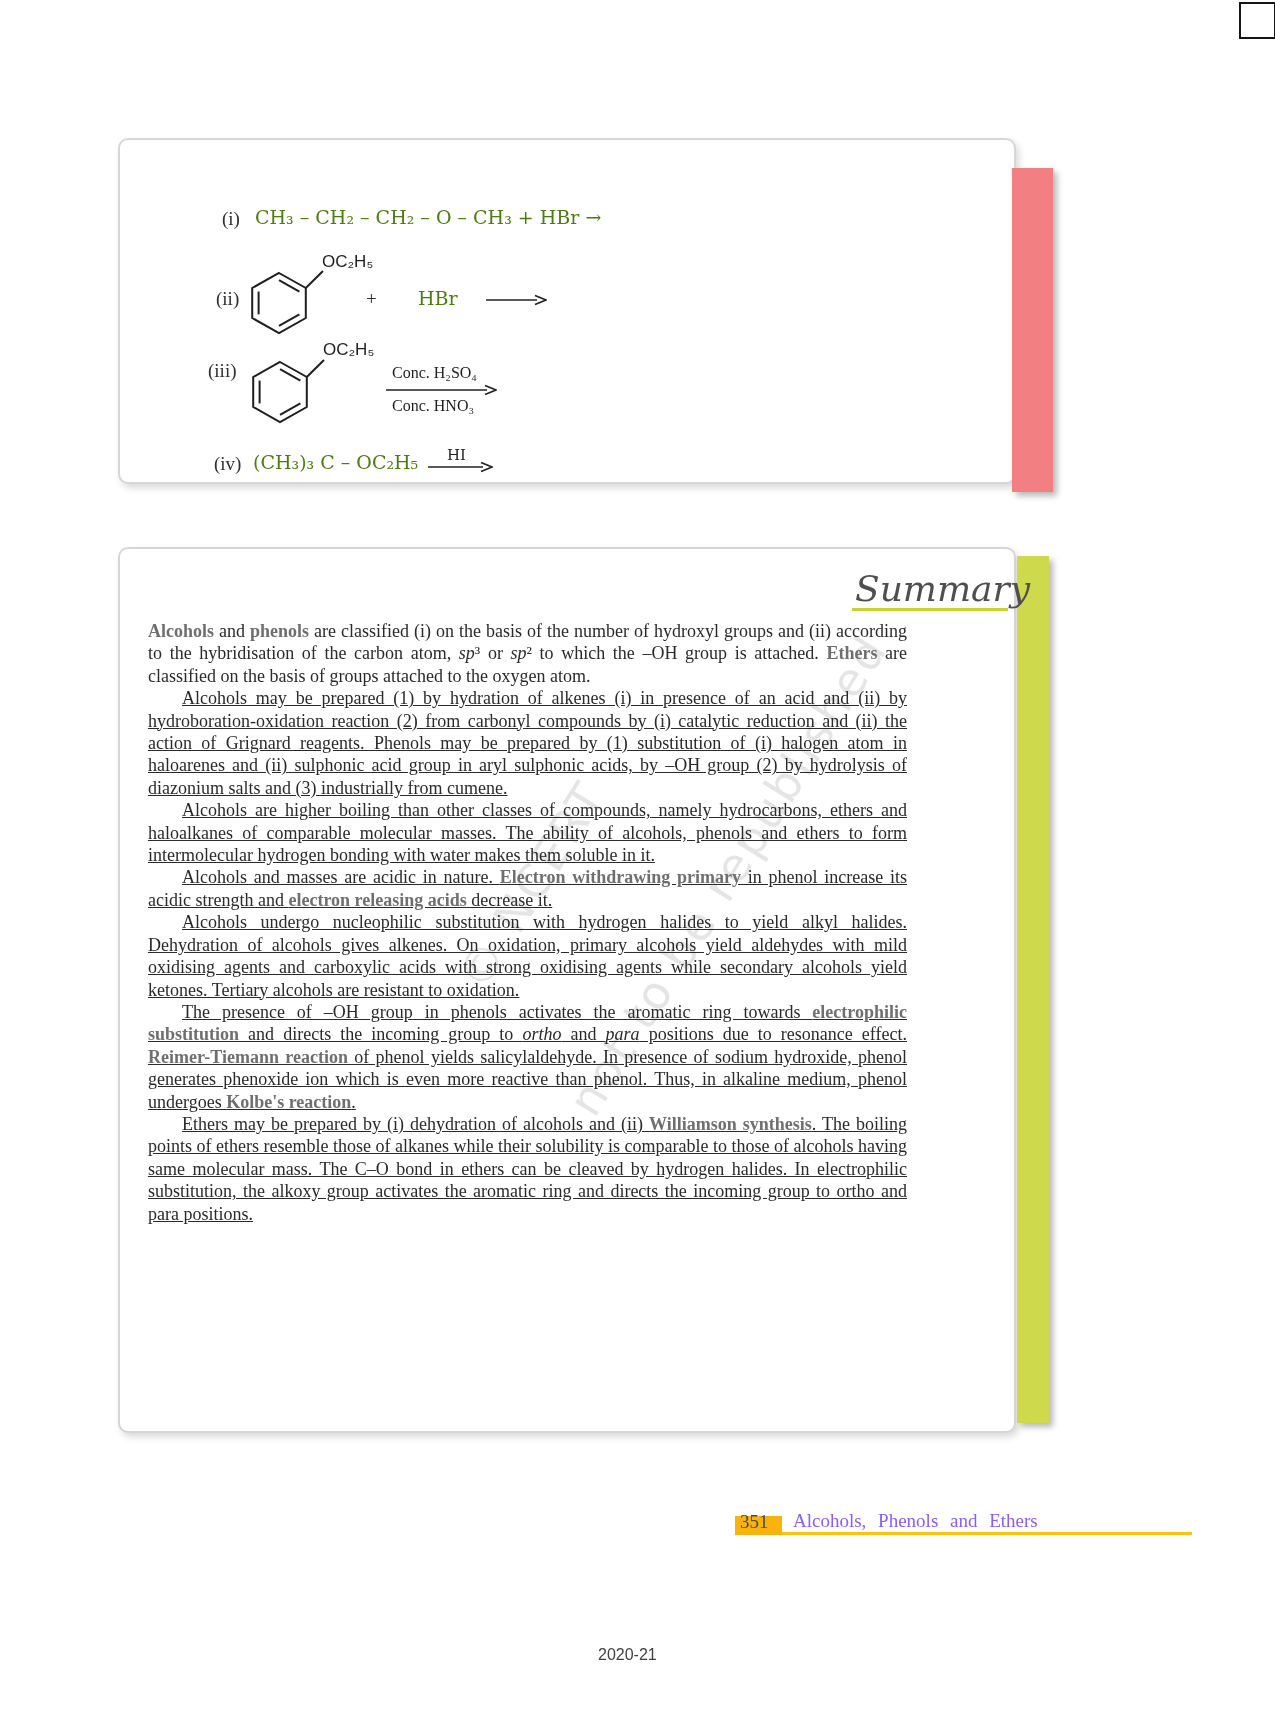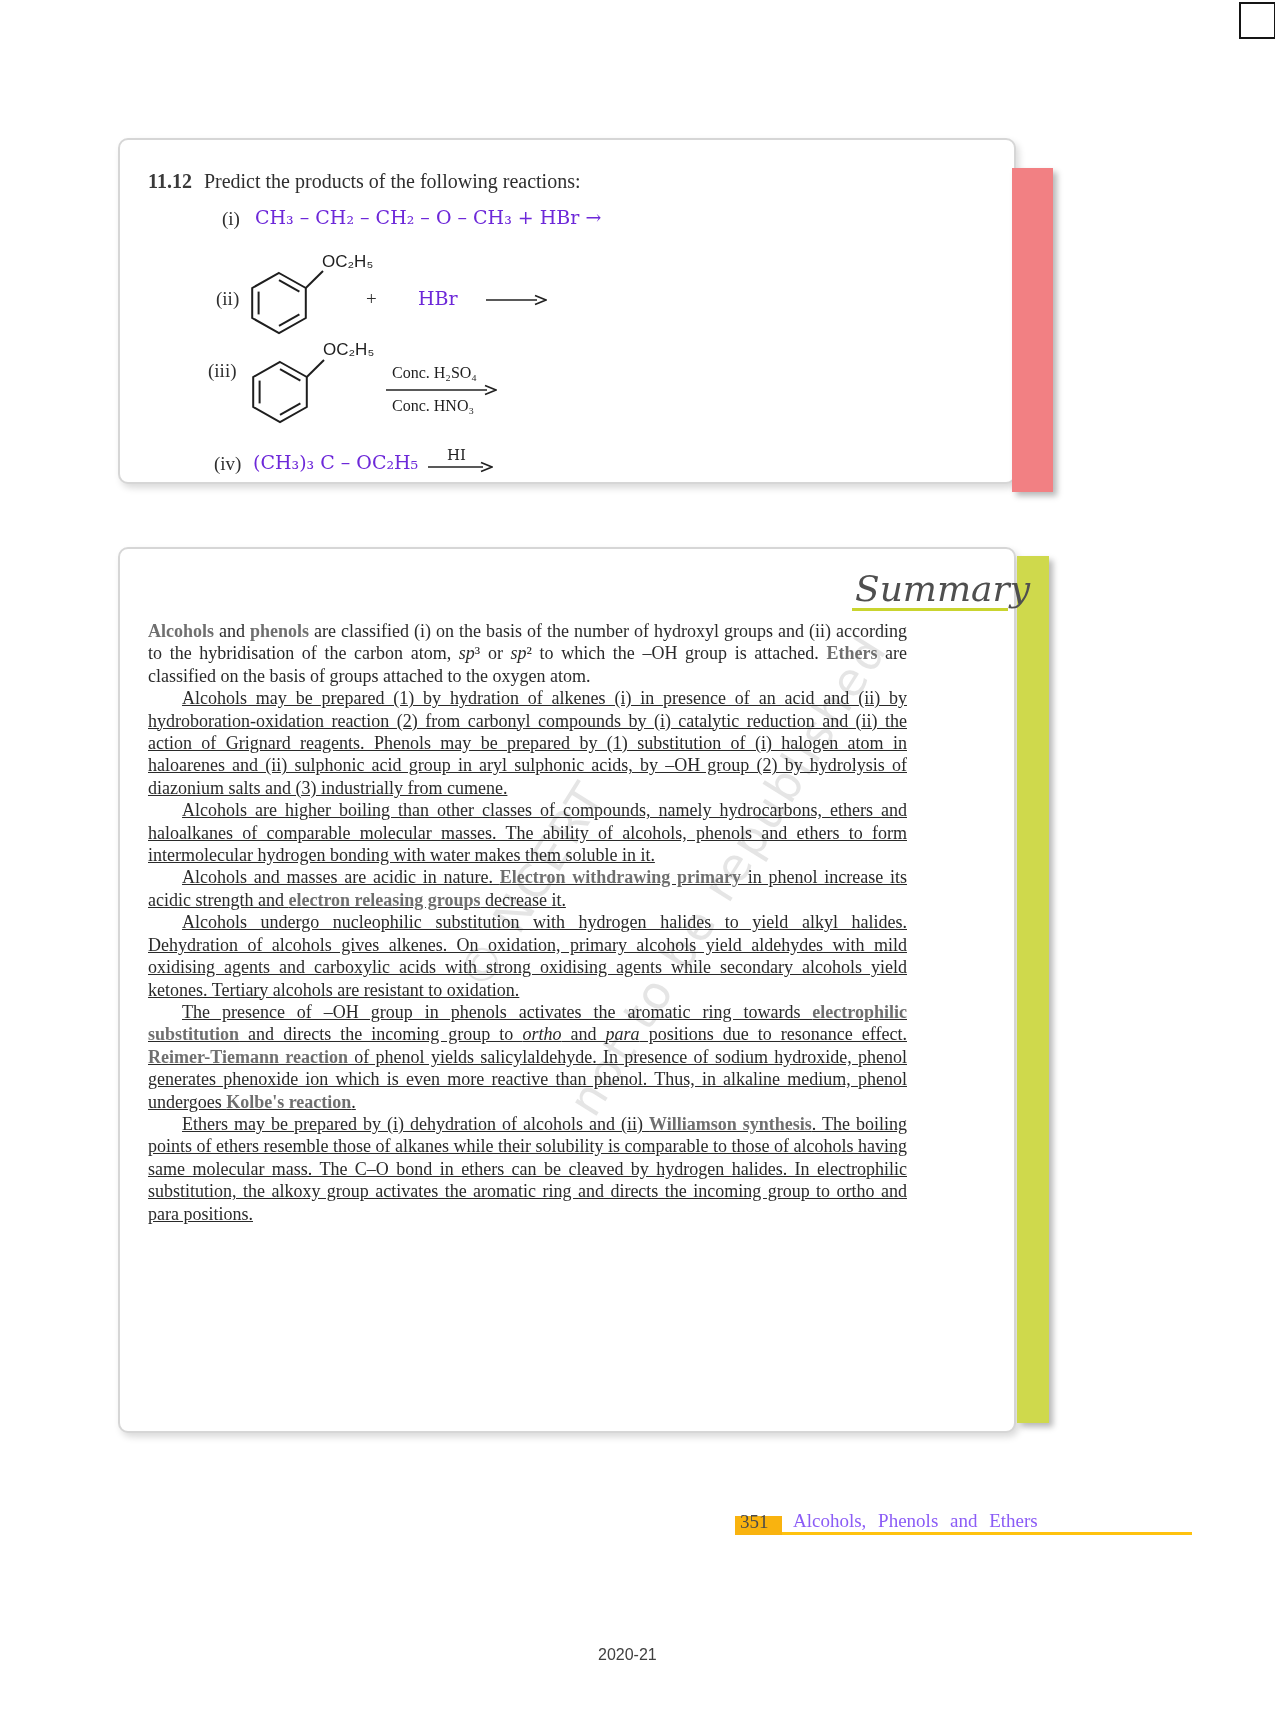--- a/index.html
+++ b/index.html
@@ -11,21 +11,21 @@
   .corner{left:1239px;top:2px;width:33px;height:33px;border:2px solid #151515;background:#fff;}
 
   
   .qbox{left:118px;top:138px;width:894px;height:342px;border:2px solid #d6d6d6;border-radius:10px;
         background:#fff;box-shadow:3px 4px 7px rgba(0,0,0,0.15);}
   .qbar{left:1012px;top:168px;width:41px;height:324px;box-shadow:4px 4px 6px rgba(0,0,0,0.28);}
 
   .q-header{left:148px;top:170px;font-size:20px;color:#2f2f2f;}
   .q-num{font-weight:bold;margin-right:12px;color:#3a3a3a;}
   .roman{font-size:19px;color:#2f2f2f;}
-  .formula{font-family:"DejaVu Serif","DejaVu Sans",serif;font-size:19px;color:#6d28d9;white-space:nowrap;}
+  .formula{font-family:"DejaVu Serif","DejaVu Sans",serif;font-size:19px;color:#4d7c0f;white-space:nowrap;}
   .sub-label{font-family:Liberation Sans, sans-serif;font-size:17px;color:#1e1e1e;}
   .cond{font-family:Liberation Serif, serif;font-size:16px;color:#1e1e1e;white-space:nowrap;}
   .hi{font-family:"DejaVu Serif","DejaVu Sans",serif;font-size:15px;color:#1e1e1e;}
 
   
   .sbox{left:118px;top:547px;width:894px;height:882px;border:2px solid #d6d6d6;border-radius:10px;
         background:#fff;box-shadow:3px 4px 7px rgba(0,0,0,0.15);}
   .sbar{left:1017px;top:556px;width:32px;height:867px;box-shadow:4px 4px 6px rgba(0,0,0,0.28);}
   .s-title{left:855px;top:568px;font-size:36px;font-style:italic;font-family:"DejaVu Serif",serif;color:#4f4f4f;}
   .s-underline{left:852px;top:608px;width:156px;height:3px;}
@@ -50,23 +50,20 @@
 </head>
 <body>
 
 <div class="page">
 
   <div class="abs corner"></div>
 
   <div class="abs qbox"></div>
   <div class="abs qbar" style="background: rgb(242, 128, 131);"></div>
 
-  <div class="abs q-header">
-    <span class="q-num">11.12</span><span>Predict the products of the following reactions:</span>
-  </div>
 
   <div class="abs roman" style="left:222px;top:208px">(i)</div>
   <div class="abs formula" style="left:255px;top:206px">CH₃ – CH₂ – CH₂ – O – CH₃ + HBr  →</div>
 
   <div class="abs roman" style="left:216px;top:288px">(ii)</div>
   <svg class="abs" style="left:239px;top:247px" width="100" height="96" viewBox="0 0 100 96">
     <path d="M40 26 L66.8 41 L66.8 71 L40 86 L13.2 71 L13.2 41 Z" fill="none" stroke="#1e1e1e" stroke-width="2"></path>
     <line x1="40" y1="33.2" x2="60.4" y2="44.6" stroke="#1e1e1e" stroke-width="2"></line>
     <line x1="60.4" y1="67.4" x2="40" y2="78.8" stroke="#1e1e1e" stroke-width="2"></line>
     <line x1="19.6" y1="44.6" x2="19.6" y2="67.4" stroke="#1e1e1e" stroke-width="2"></line>
@@ -110,21 +107,21 @@
   <div class="abs wm" style="left:415px;top:858px">© NCERT</div>
   <div class="abs wm" style="left:450px;top:848px">not to be republished</div>
 
   <div class="abs s-title">Summary</div>
   <div class="abs s-underline" style="background: rgb(201, 212, 47);"></div>
 
   <div class="abs s-text">
     <p><span class="seg-bold">Alcohols</span><span class="seg-normal"> and </span><span class="seg-bold">phenols</span><span class="seg-normal"> are classified (i) on the basis of the number of hydroxyl groups and (ii) according to the hybridisation of the carbon atom, </span><span class="seg-italic">sp</span><span class="seg-normal">³ or </span><span class="seg-italic">sp</span><span class="seg-normal">² to which the –OH group is attached. </span><span class="seg-bold">Ethers</span><span class="seg-normal"> are classified on the basis of groups attached to the oxygen atom.</span></p>
     <p class="indent"><span class="seg-normal">Alcohols may be prepared (1) by hydration of alkenes (i) in presence of an acid and (ii) by hydroboration-oxidation reaction (2) from carbonyl compounds by (i) catalytic reduction and (ii) the action of Grignard reagents. Phenols may be prepared by (1) substitution of (i) halogen atom in haloarenes and (ii) sulphonic acid group in aryl sulphonic acids, by –OH group (2) by hydrolysis of diazonium salts and (3) industrially from cumene.</span></p>
     <p class="indent"><span class="seg-normal">Alcohols are higher boiling than other classes of compounds, namely hydrocarbons, ethers and haloalkanes of comparable molecular masses. The ability of alcohols, phenols and ethers to form intermolecular hydrogen bonding with water makes them soluble in it.</span></p>
-    <p class="indent"><span class="seg-normal">Alcohols and masses are acidic in nature. </span><span class="seg-bold">Electron withdrawing primary</span><span class="seg-normal"> in phenol increase its acidic strength and </span><span class="seg-bold">electron releasing groups</span><span class="seg-normal"> decrease it.</span></p>
+    <p class="indent"><span class="seg-normal">Alcohols and masses are acidic in nature. </span><span class="seg-bold">Electron withdrawing primary</span><span class="seg-normal"> in phenol increase its acidic strength and </span><span class="seg-bold">electron releasing acids</span><span class="seg-normal"> decrease it.</span></p>
     <p class="indent"><span class="seg-normal">Alcohols undergo nucleophilic substitution with hydrogen halides to yield alkyl halides. Dehydration of alcohols gives alkenes. On oxidation, primary alcohols yield aldehydes with mild oxidising agents and carboxylic acids with strong oxidising agents while secondary alcohols yield ketones. Tertiary alcohols are resistant to oxidation.</span></p>
     <p class="indent"><span class="seg-normal">The presence of –OH group in phenols activates the aromatic ring towards </span><span class="seg-bold">electrophilic substitution</span><span class="seg-normal"> and directs the incoming group to </span><span class="seg-italic">ortho</span><span class="seg-normal"> and </span><span class="seg-italic">para</span><span class="seg-normal"> positions due to resonance effect. </span><span class="seg-bold">Reimer-Tiemann reaction</span><span class="seg-normal"> of phenol yields salicylaldehyde. In presence of sodium hydroxide, phenol generates phenoxide ion which is even more reactive than phenol. Thus, in alkaline medium, phenol undergoes </span><span class="seg-bold">Kolbe's reaction</span><span class="seg-normal">.</span></p>
     <p class="indent"><span class="seg-normal">Ethers may be prepared by (i) dehydration of alcohols and (ii) </span><span class="seg-bold">Williamson synthesis</span><span class="seg-normal">. The boiling points of ethers resemble those of alkanes while their solubility is comparable to those of alcohols having same molecular mass. The C–O bond in ethers can be cleaved by hydrogen halides. In electrophilic substitution, the alkoxy group activates the aromatic ring and directs the incoming group to ortho and para positions.</span></p>
   </div>
 
   <div class="abs f-rule" style="background: rgb(255, 194, 14);"></div>
   <div class="abs f-badge" style="background: rgb(249, 179, 15);"></div>
   <div class="abs f-num">351</div>
   <div class="abs f-title">Alcohols, Phenols and Ethers</div>
   <div class="abs f-year">2020-21</div>

